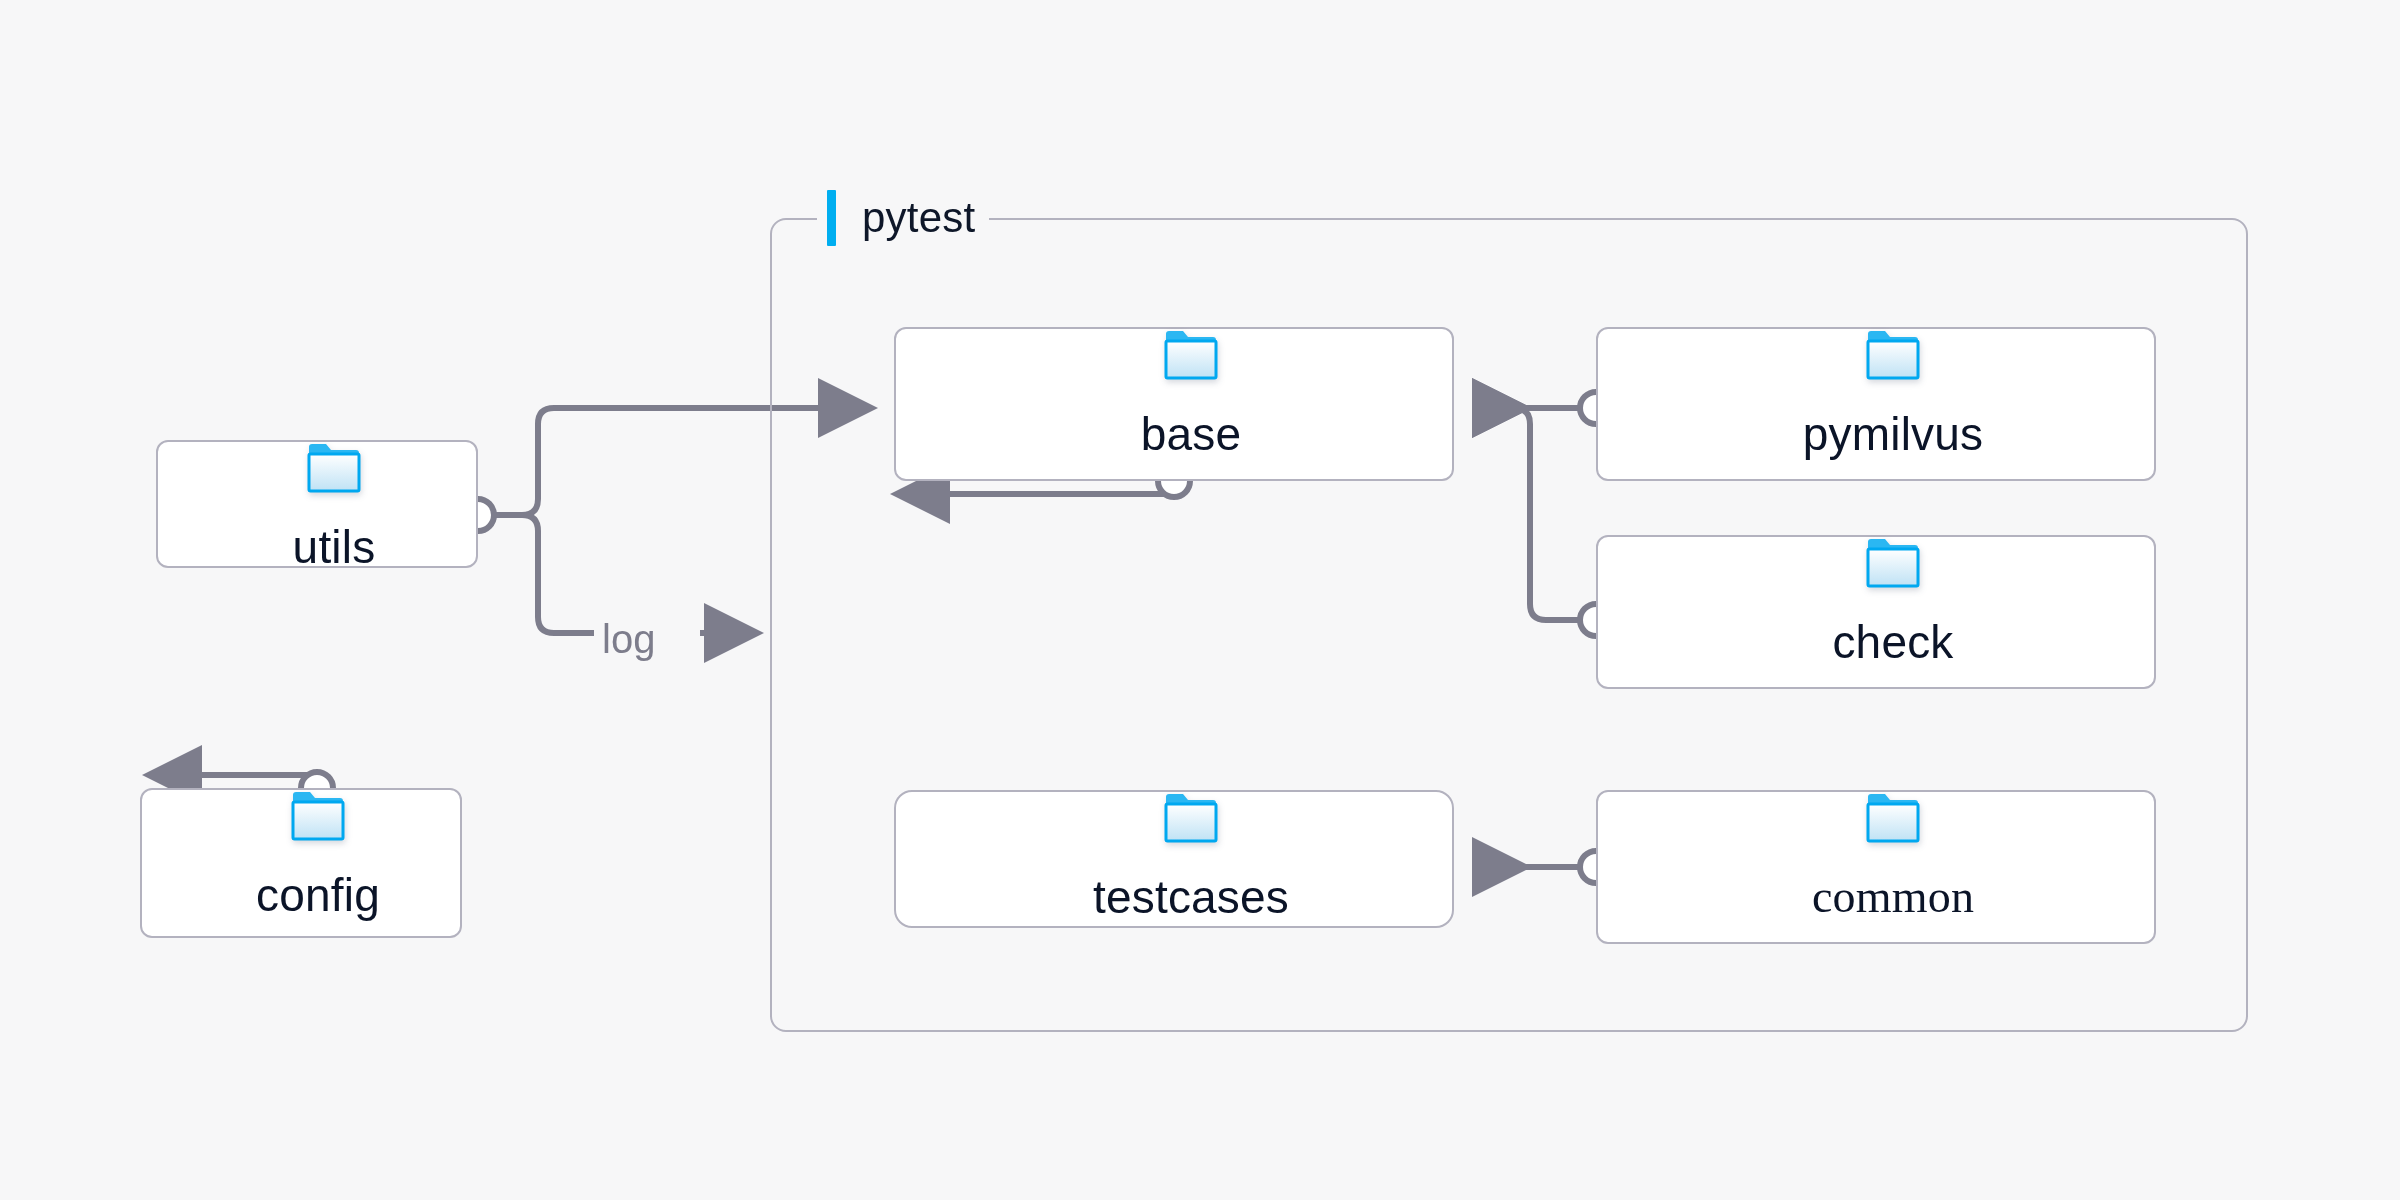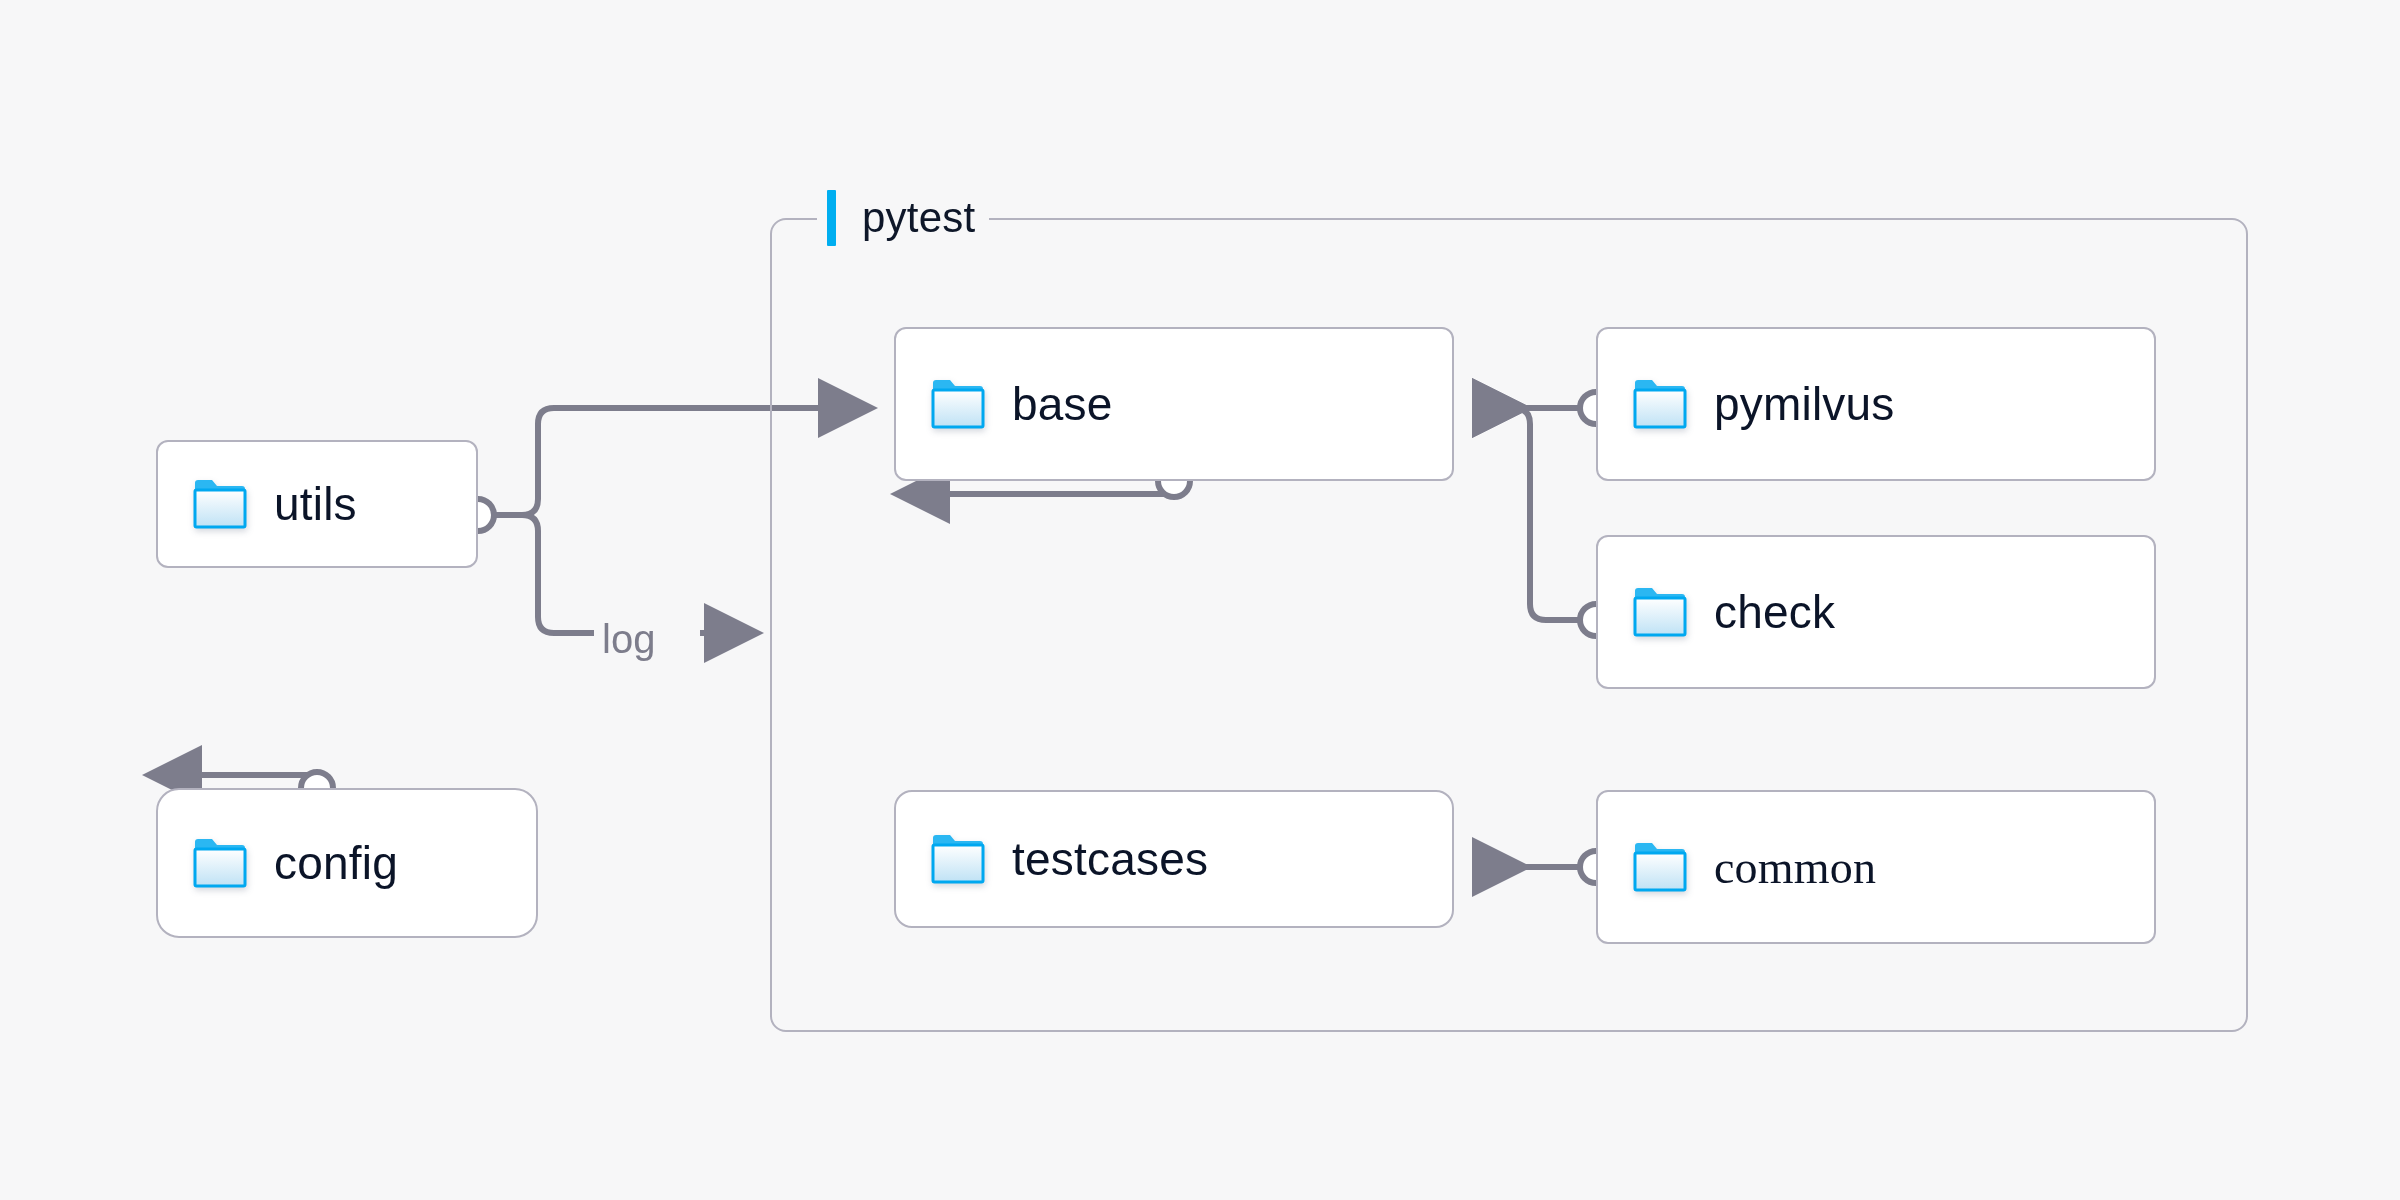--- a/index.html
+++ b/index.html
@@ -58,20 +58,21 @@
   .node {
     position: absolute;
     box-sizing: border-box;
     background: #ffffff;
     border: 2px solid #b3b2bf;
     border-radius: 12px;
     display: flex;
     align-items: center;
     padding-left: 34px;
     gap: 26px;
+    flex-direction: column;
   }
   .node-label {
     font-size: 46px;
     color: #0b1428;
     letter-spacing: 0.2px;
     white-space: nowrap;
   }
 
   
   .folder-icon {
@@ -164,21 +165,21 @@
   <div class="node" id="node-utils" style="left: 156px; top: 440px; width: 322px; height: 128px;">
     <span class="folder-icon">
       <svg width="56" height="52" viewBox="0 0 56 52" xmlns="http://www.w3.org/2000/svg">
         <path d="M3,10 L3,5 Q3,2 6,2 L20,2 L25,8 L50,8 Q53,8 53,11 L53,14 L3,14 Z" fill="#2bb7f2"></path>
         <rect x="3" y="12" width="50" height="37" rx="1.5" fill="url(#folderGrad)" stroke="#00a8f0" stroke-width="3"></rect>
       </svg>
     </span>
     <span class="node-label">utils</span>
   </div>
 
-  <div class="node" id="node-config" style="left: 156px; top: 788px; width: 382px; height: 150px; border-radius: 23px;">
+  <div class="node" id="node-config" style="left: 140px; top: 788px; width: 322px; height: 150px;">
     <span class="folder-icon">
       <svg width="56" height="52" viewBox="0 0 56 52" xmlns="http://www.w3.org/2000/svg">
         <path d="M3,10 L3,5 Q3,2 6,2 L20,2 L25,8 L50,8 Q53,8 53,11 L53,14 L3,14 Z" fill="#2bb7f2"></path>
         <rect x="3" y="12" width="50" height="37" rx="1.5" fill="url(#folderGrad)" stroke="#00a8f0" stroke-width="3"></rect>
       </svg>
     </span>
     <span class="node-label">config</span>
   </div>
 
   <div class="node" id="node-base" style="left: 894px; top: 327px; width: 560px; height: 154px;">

